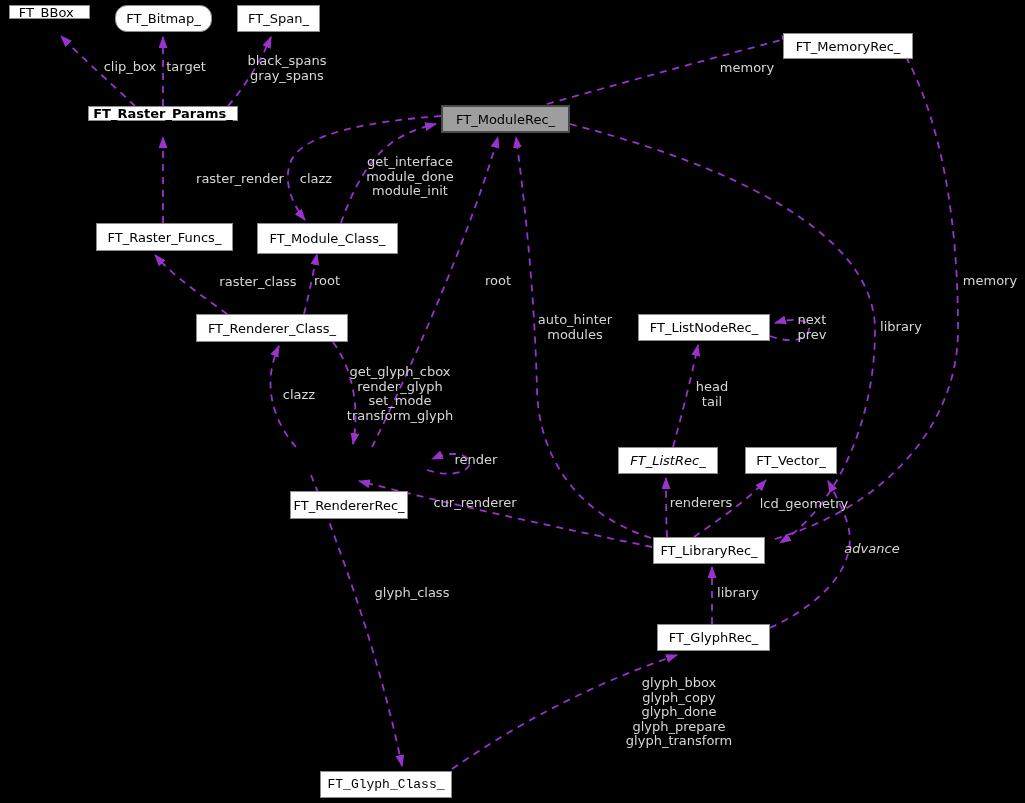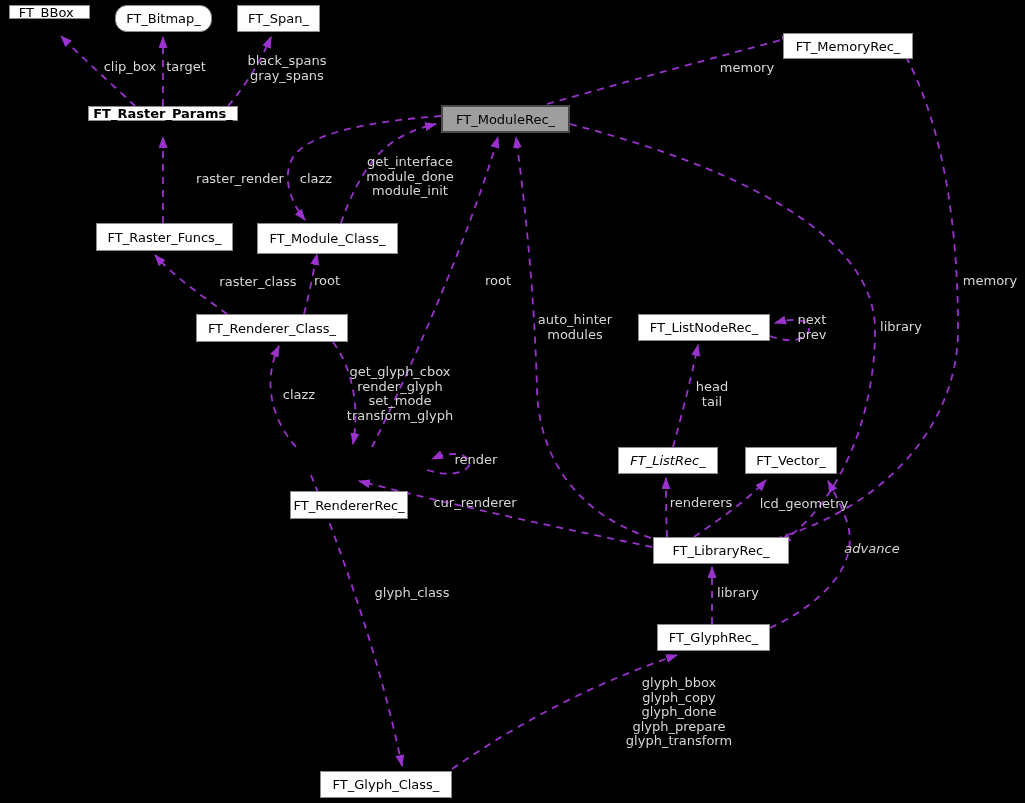--- a/index.html
+++ b/index.html
@@ -192,22 +192,22 @@
     </div>
     <div class="node" style="left: 290px; top: 447px; width: 118px; height: 28px; margin-top: 44px;">
       <span>FT_RendererRec_</span>
     </div>
     <div class="node" style="left: 618px; top: 447px; width: 100px; height: 27px; font-style: italic;">
       <span>FT_ListRec_</span>
     </div>
     <div class="node" style="left: 745px; top: 447px; width: 92px; height: 27px;">
       <span>FT_Vector_</span>
     </div>
-    <div class="node" style="left: 653px; top: 537px; width: 136px; height: 27px;">
+    <div class="node" style="left: 653px; top: 537px; width: 112px; height: 27px;">
       <span>FT_LibraryRec_</span>
     </div>
     <div class="node" style="left: 657px; top: 624px; width: 113px; height: 27px;">
       <span>FT_GlyphRec_</span>
     </div>
-    <div class="node" style="left: 320px; top: 771px; width: 132px; height: 27px;">
+    <div class="node" style="left: 320px; top: 771px; width: 132px; height: 27px; font-family: Liberation Mono, monospace;">
       <span>FT_Glyph_Class_</span>
     </div>
   </div>
 
 </body></html>

